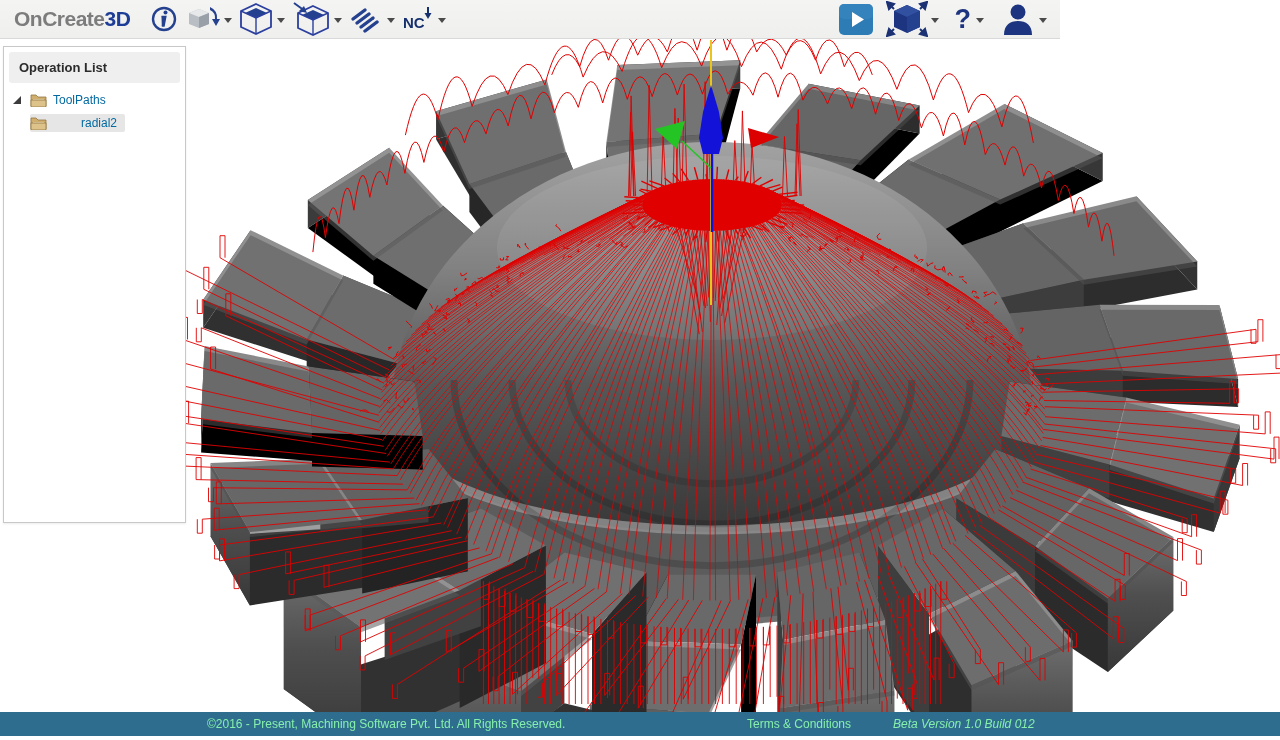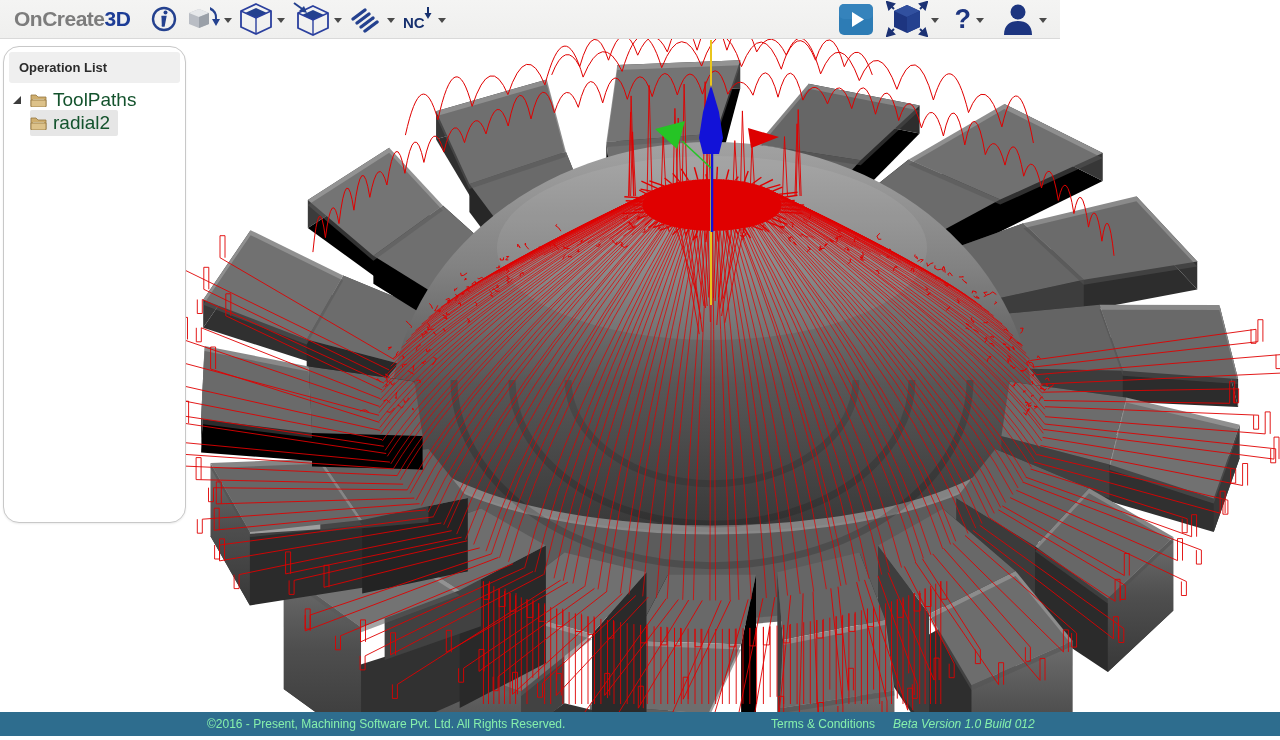--- a/index.html
+++ b/index.html
@@ -17,43 +17,43 @@
   .tools-left { display:flex; align-items:center; margin-left:16px; }
   .tools-right { display:flex; align-items:center; margin-left:auto; margin-right:10px; }
   .tool { display:flex; align-items:center; padding:2px 3px; cursor:pointer; }
   .caret { width:0; height:0; border-left:4px solid transparent; border-right:4px solid transparent;
            border-top:5px solid #4a4a4a; margin-left:3px; margin-top:2px; }
   .nc-text { font-size:15px; font-weight:bold; fill:#16306e; }
   .help-q { font-size:27px; font-weight:bold; color:#1d3580; line-height:1; padding:0 2px; }
 
   
   .panel { position:absolute; left:3px; top:46px; width:183px; height:477px;
-           background:#fff; border:1px solid #c8c8c8; border-radius:16px;
+           background:#fff; border:1px solid #c8c8c8; border-radius:0;
            box-shadow:0 1px 2px rgba(0,0,0,0.08); z-index:5; }
   .panel-title { margin:5px; background:#efefef; border-radius:3px; padding:8px 10px;
                  font-size:13px; font-weight:bold; color:#2b2b2b; }
-  .tree { margin-top:4px; font-size:19px; color:#14532d; }
+  .tree { margin-top:4px; font-size:12px; color:#0369a1; }
   .tree-row { display:flex; align-items:center; height:23px; cursor:pointer; }
   .tree-row .expander { width:8px; height:8px; margin-left:9px; margin-right:9px; flex:none; }
   .tree-row.child { padding-left:26px; }
   .row-inner { display:flex; align-items:center; padding:2px 8px 2px 26px; border-radius:2px; }
   .tree-row.child .row-inner { padding-left:0; }
-  .tree-row.selected .row-inner { background:#e6e6e6; }
+  .tree-row.selected .row-inner { background:#e6e6e6;gap:28px; }
   .folder { width:17px; height:14px; margin-right:6px; flex:none; }
   .tree-label { white-space:nowrap; }
 
   
   #scene { position:absolute; left:0; top:39px; width:1280px; height:673px; background:#fff; }
 
   
   .footer { position:absolute; left:0; top:712px; width:1280px; height:24px;
             background:#2e6d8e; color:#86efac; font-size:12px; z-index:6; }
   .footer span { position:absolute; top:5px; white-space:nowrap; }
   .f-copy { left:207px; }
-  .f-terms { left:747px; cursor:pointer;margin-left:24px; }
+  .f-terms { left:747px; cursor:pointer; }
   .f-ver { left:893px;font-style:italic; }
 </style>
 </head>
 <body>
 
 <div class="header">
   <div class="logo">
     <span class="p1">OnCreate</span><span class="p2">3D</span>
   </div>
 

